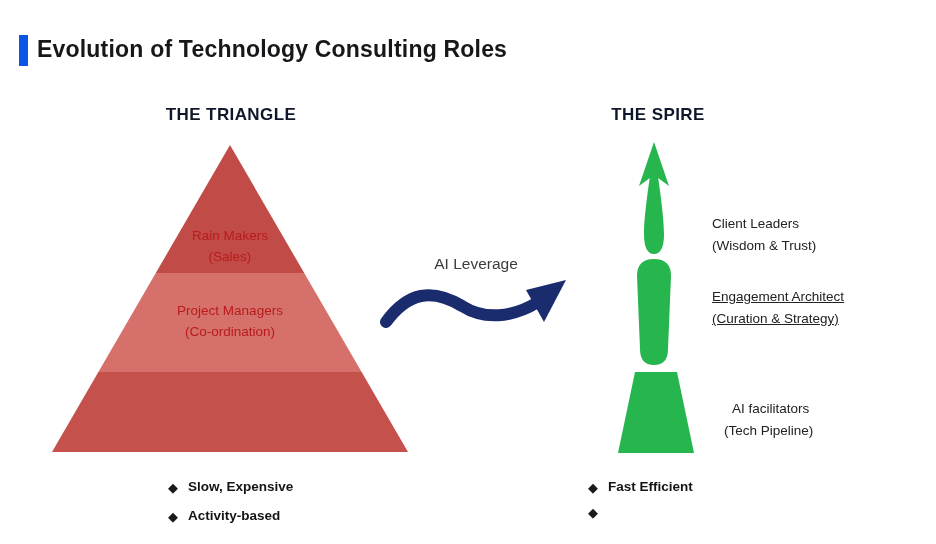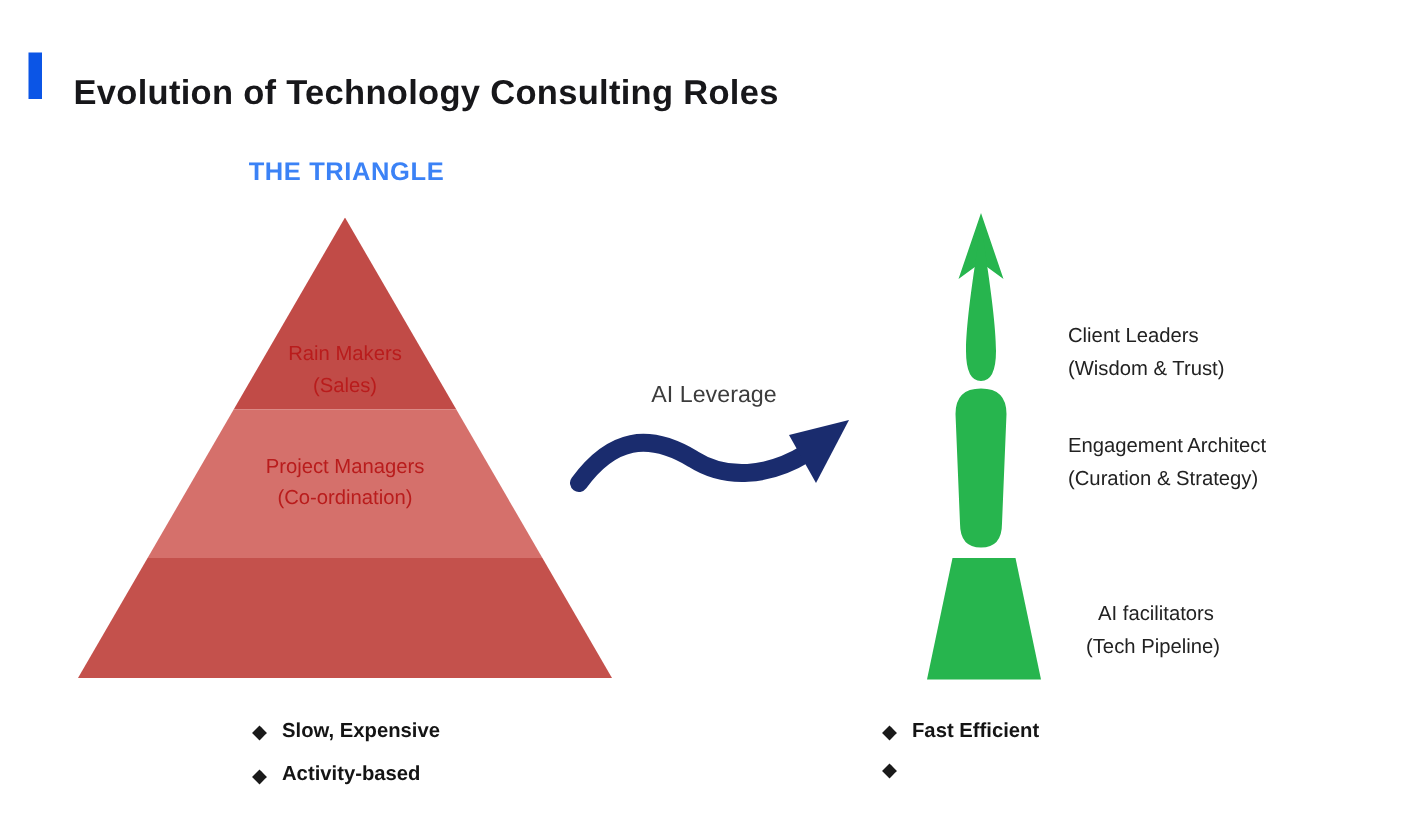--- a/index.html
+++ b/index.html
@@ -2,25 +2,25 @@
 <html><head>
 <meta charset="utf-8">
 <style>
   html,body{margin:0;padding:0;background:#ffffff;}
   .canvas{
     position:relative;width:936px;height:544px;background:#ffffff;
     font-family:"Liberation Sans","DejaVu Sans",sans-serif;overflow:hidden;
   }
   
   .accent-bar{position:absolute;left:19px;top:35px;width:9px;height:31px;background:#0b55e6;}
-  .page-title{position:absolute;left:37px;top:33px;margin:12px;font-size:23px;line-height:33px;
+  .page-title{position:absolute;left:37px;top:33px;margin:0;font-size:23px;line-height:33px;
     font-weight:700;color:#17171a;letter-spacing:.2px;}
   
   .section-title{position:absolute;top:105px;width:250px;text-align:center;
-    font-size:17px;font-weight:700;color:#3b82f6;letter-spacing:.4px;}
+    font-size:17px;font-weight:700;color:#0f172a;letter-spacing:.4px;}
   .triangle-title{left:106px;}
   .spire-title{left:533px;}
   
   .pyramid{position:absolute;left:52px;top:145px;width:356px;height:307px;
     -webkit-clip-path:polygon(50% 0,100% 100%,0 100%);clip-path:polygon(50% 0,100% 100%,0 100%);}
   .band{width:100%;}
   .band-1{height:128px;background:#c14b47;}
   .band-2{height:99px;background:#d5706b;}
   .band-3{height:80px;background:#c4514c;}
   .pyr-label{position:absolute;left:52px;width:356px;text-align:center;color:#b91c1c;
@@ -30,41 +30,42 @@
   .pyr-label-3{top:389px;}
   
   .ai-label{position:absolute;left:380px;top:255px;width:192px;text-align:center;
     font-size:15.5px;font-weight:400;color:#3c3c3c;}
   .ai-arrow{position:absolute;left:380px;top:276px;}
   
   .spire-svg{position:absolute;left:617px;top:141px;}
   .spire-label{position:absolute;left:712px;font-size:13.5px;line-height:22px;
     color:#222222;font-weight:500;}
   .spire-label-1{top:185px;margin-top:28px;}
-  .spire-label-2{top:286px;}
+  .spire-label-2{top:286px;text-decoration:underline;}
   .spire-label-3{top:398px;margin-left:12px;}
   .indent{padding-left:8px;}
   
   .bullet-row{position:absolute;display:flex;align-items:center;gap:10px;
     font-size:13.5px;font-weight:600;color:#141414;line-height:20px;}
   .b-l1{left:168px;top:477px;}
   .b-l2{left:168px;top:506px;}
   .b-r1{left:588px;top:477px;}
   .b-r2{left:588px;top:506px;}
   .diamond{font-size:13px;line-height:13px;color:#1a1a1a;}
 </style>
 </head>
 <body>
 
 <div class="canvas">
 
   <span class="accent-bar"></span>
   <h1 class="page-title">Evolution of Technology Consulting Roles</h1>
 
   <div class="section-title triangle-title">THE TRIANGLE</div>
+  <div class="section-title spire-title">THE SPIRE</div>
 
   <div class="pyramid">
     <div class="band band-1"></div>
     <div class="band band-2"></div>
     <div class="band band-3"></div>
   </div>
   <div class="pyr-label pyr-label-1">
     <div>Rain Makers</div>
     <div>(Sales)</div>
   </div>

